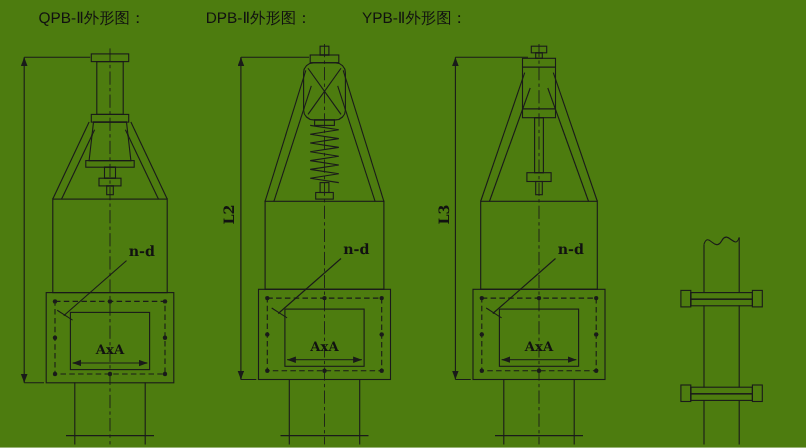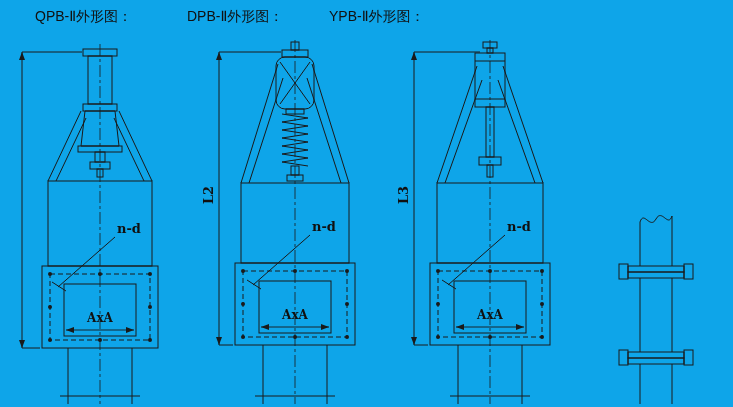--- a/index.html
+++ b/index.html
@@ -1,16 +1,16 @@
 <!DOCTYPE html>
 <html><head>
 <meta charset="utf-8">
 <style>
   html,body{margin:0;padding:0;background:#ffffff;}
-  .canvas{width:733px;height:407px;position:relative;background:#0ea5e9;overflow:hidden;}
+  .canvas{width:733px;height:407px;position:relative;background:#4d7c0f;overflow:hidden;}
   svg{display:block;}
   svg *{stroke:#1a1a1a;fill:none;stroke-width:1;}
   svg text{stroke:none;fill:#111;}
   .title{font:14px "Liberation Sans", sans-serif;}
   .lbl{font:bold 13px "DejaVu Serif", serif;}
   .lbl-ax{font:bold 12px "DejaVu Serif", serif;}
   .dot{fill:#1a1a1a;stroke:none;}
   .dash{stroke-dasharray:5 3;}
   .cl{stroke-dasharray:12 3 3 3;stroke-width:.8;}
   .dim{stroke-width:.9;}

